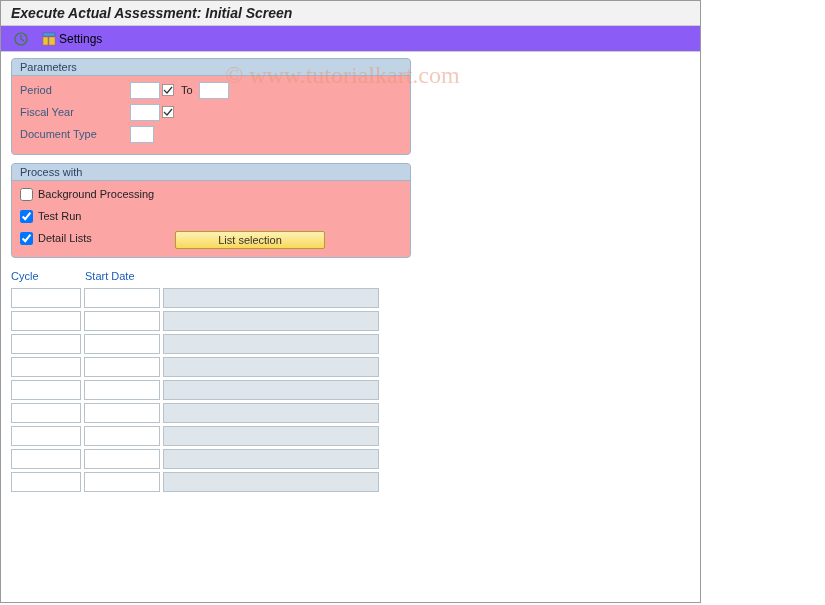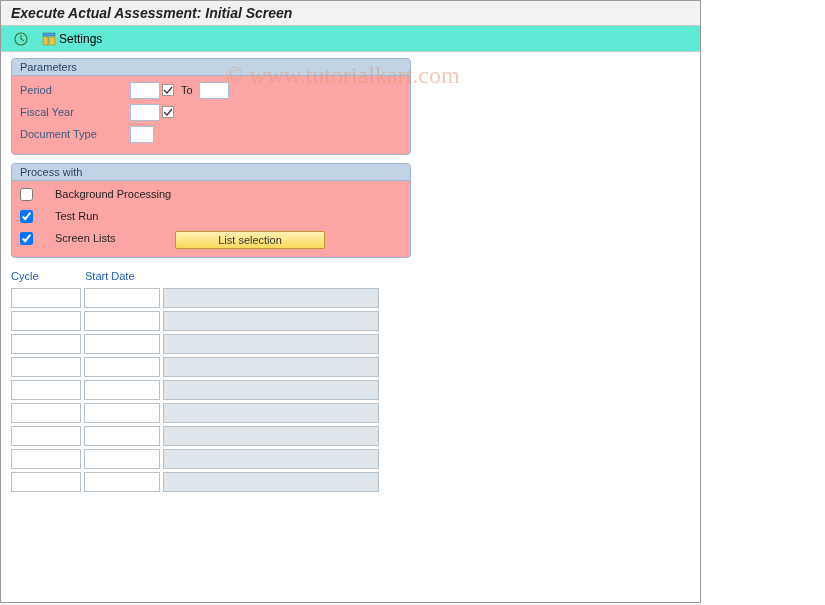--- a/index.html
+++ b/index.html
@@ -31,21 +31,21 @@
       font-weight: bold;
       font-size: 14px;
       color: #222;
     }
     .toolbar {
       padding: 4px 8px;
       border-bottom: 1px solid #ccc;
       display: flex;
       align-items: center;
       gap: 4px;
-      background: #5eead4;
+      background: #8b5cf6;
       height: 26px;
     }
     .toolbar-icon {
       width: 16px;
       height: 16px;
       display: inline-flex;
       align-items: center;
       justify-content: center;
     }
     .toolbar-btn {
@@ -106,21 +106,21 @@
       width: 14px;
       height: 14px;
       display: inline-flex;
       align-items: center;
       justify-content: center;
       margin-left: 1px;
     }
     .checkbox-row {
       display: flex;
       align-items: center;
-      gap: 22px;
+      gap: 5px;
       margin-bottom: 4px;
       height: 18px;
     }
     .checkbox-row input[type=checkbox] {
       width: 13px;
       height: 13px;
     }
     .checkbox-label {
       color: #222;
       font-size: 11px;
@@ -252,21 +252,21 @@
         <div class="checkbox-row">
           <input type="checkbox" id="cb-bg" style="">
           <label class="checkbox-label" for="cb-bg">Background Processing</label>
         </div>
         <div class="checkbox-row">
           <input type="checkbox" id="cb-test" checked="" style="">
           <label class="checkbox-label" for="cb-test">Test Run</label>
         </div>
         <div class="checkbox-row" style="align-items:center;">
           <input type="checkbox" id="cb-detail" checked="" style="">
-          <label class="checkbox-label" for="cb-detail">Screen Lists</label>
+          <label class="checkbox-label" for="cb-detail">Detail Lists</label>
           <div style="flex:1"></div>
         </div>
         <div style="margin-top:-20px;">
           <button class="yellow-btn">List selection</button>
         </div>
       </div>
     </div>
 
     <div class="table-area">
       <div class="table-header-row">

